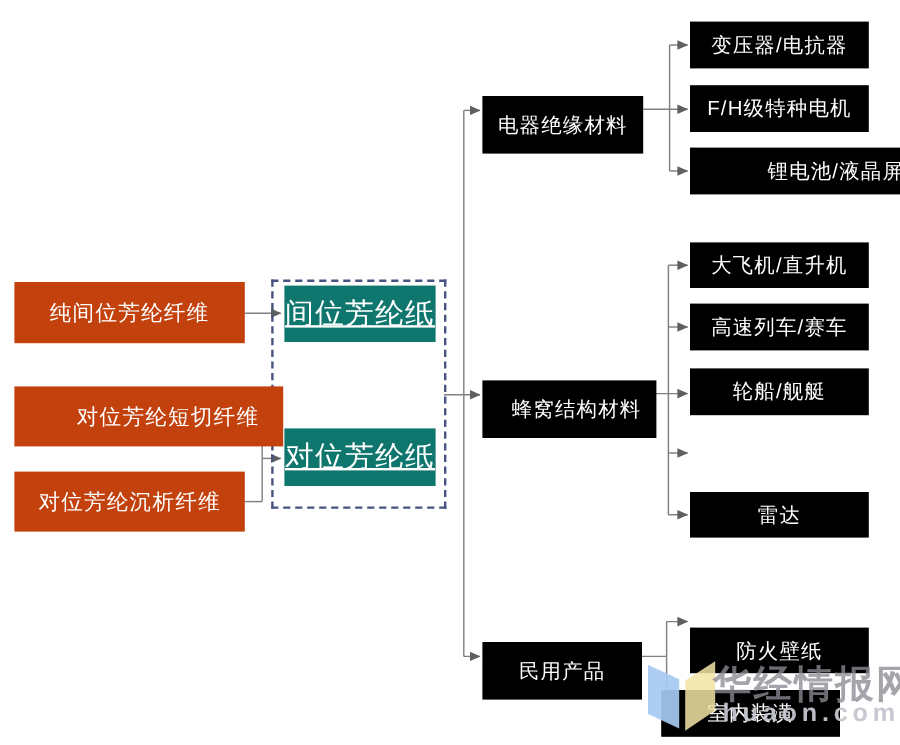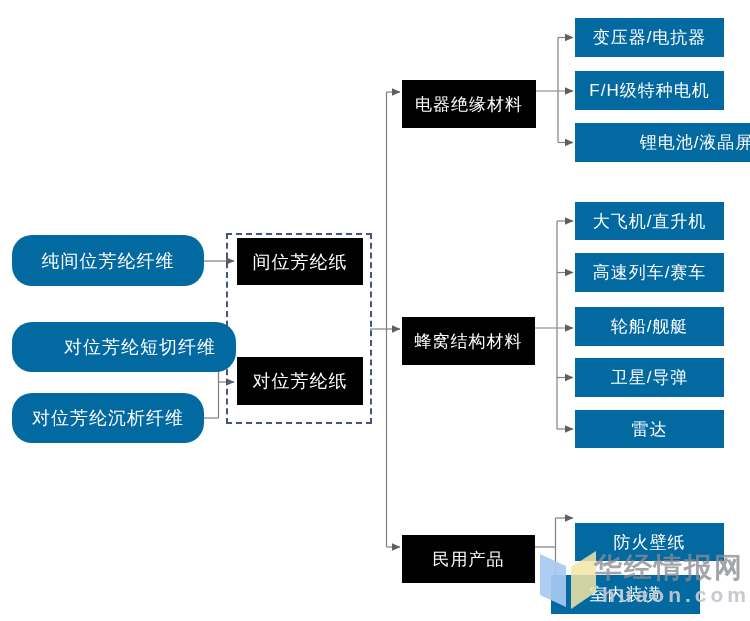--- a/index.html
+++ b/index.html
@@ -5,32 +5,32 @@
   html,body{margin:0;padding:0;background:#fff;}
   .stage{
     position:relative;width:750px;height:621px;background:#ffffff;overflow:hidden;
     font-family:"Liberation Sans","DejaVu Sans",sans-serif;
   }
   .box{
     position:absolute;display:flex;align-items:center;justify-content:center;
     color:#ffffff;text-align:center;letter-spacing:1px;line-height:1;
     font-weight:400;
   }
-  .fiber{background:#0369a1;font-size:18px;border-radius:20px;}
-  .paper{background:#000000;font-size:18px;}
+  .fiber{background:#c2410c;font-size:18px;}
+  .paper{background:#0f766e;font-size:24px;text-decoration:underline;}
   .cat{background:#000000;font-size:17px;margin-top:12px;}
-  .app{background:#0369a1;font-size:17px;}
+  .app{background:#000000;font-size:17px;}
   .dashed-frame{
     position:absolute;left:226px;top:233px;width:142px;height:187px;
     border:2px dashed #475380;background:transparent;
   }
   svg.wires,svg.wm-logo{position:absolute;left:0;top:0;}
   .wm-text{
     position:absolute;left:594px;top:549px;width:156px;
-    font-size:28px;font-weight:bold;letter-spacing:2px;
+    font-size:32px;font-weight:bold;letter-spacing:2px;
     color:rgba(138,139,148,0.78);white-space:nowrap;
   }
   .wm-url{
     position:absolute;left:595px;top:583px;width:155px;
     font-size:21px;font-weight:bold;letter-spacing:4px;
     color:rgba(196,198,206,0.95);white-space:nowrap;text-align:right;
   }
 </style>
 </head>
 <body>
@@ -79,31 +79,30 @@
   <div class="dashed-frame"></div>
 
   <div class="box fiber" style="left:12px;top:235px;width:192px;height:51px;">纯间位芳纶纤维</div>
   <div class="box fiber" style="left:12px;top:322px;width:192px;height:50px;padding-left:32px;">对位芳纶短切纤维</div>
   <div class="box fiber" style="left:12px;top:393px;width:192px;height:50px;">对位芳纶沉析纤维</div>
 
   <div class="box paper" style="left:237px;top:238px;width:126px;height:47px;">间位芳纶纸</div>
   <div class="box paper" style="left:237px;top:357px;width:126px;height:48px;">对位芳纶纸</div>
 
   <div class="box cat" style="left:402px;top:68px;width:134px;height:48px;">电器绝缘材料</div>
-  <div class="box cat" style="left:402px;top:305px;width:133px;height:48px;">蜂窝结构材料</div>
+  <div class="box cat" style="left:402px;top:305px;width:133px;height:48px;padding-left:12px;">蜂窝结构材料</div>
   <div class="box cat" style="left:402px;top:523px;width:133px;height:48px;">民用产品</div>
 
   <div class="box app" style="left:575px;top:18px;width:149px;height:39px;">变压器/电抗器</div>
   <div class="box app" style="left:575px;top:71px;width:149px;height:39px;">F/H级特种电机</div>
   <div class="box app" style="left:575px;top:123px;width:149px;height:39px;padding-left:47px;">锂电池/液晶屏</div>
 
   <div class="box app" style="left:575px;top:202px;width:149px;height:38px;">大飞机/直升机</div>
   <div class="box app" style="left:575px;top:253px;width:149px;height:39px;">高速列车/赛车</div>
   <div class="box app" style="left:575px;top:307px;width:149px;height:39px;">轮船/舰艇</div>
-  <div class="box app" style="left:575px;top:358px;width:149px;height:39px;">卫星/导弹</div>
   <div class="box app" style="left:575px;top:410px;width:149px;height:38px;">雷达</div>
 
   <div class="box app" style="left:575px;top:523px;width:149px;height:38px;">防火壁纸</div>
   <div class="box app" style="left:551px;top:575px;width:149px;height:39px;">室内装潢</div>
 
   <svg class="wm-logo" width="750" height="621" viewBox="0 0 750 621">
     <polygon points="540,554 566,566 566,607 540,595" fill="#a6c9f1" fill-opacity="0.92"></polygon>
     <polygon points="571,567 596,551 596,592 571,609" fill="#f3e5a6" fill-opacity="0.85"></polygon>
   </svg>
   <div class="wm-text">华经情报网</div>

